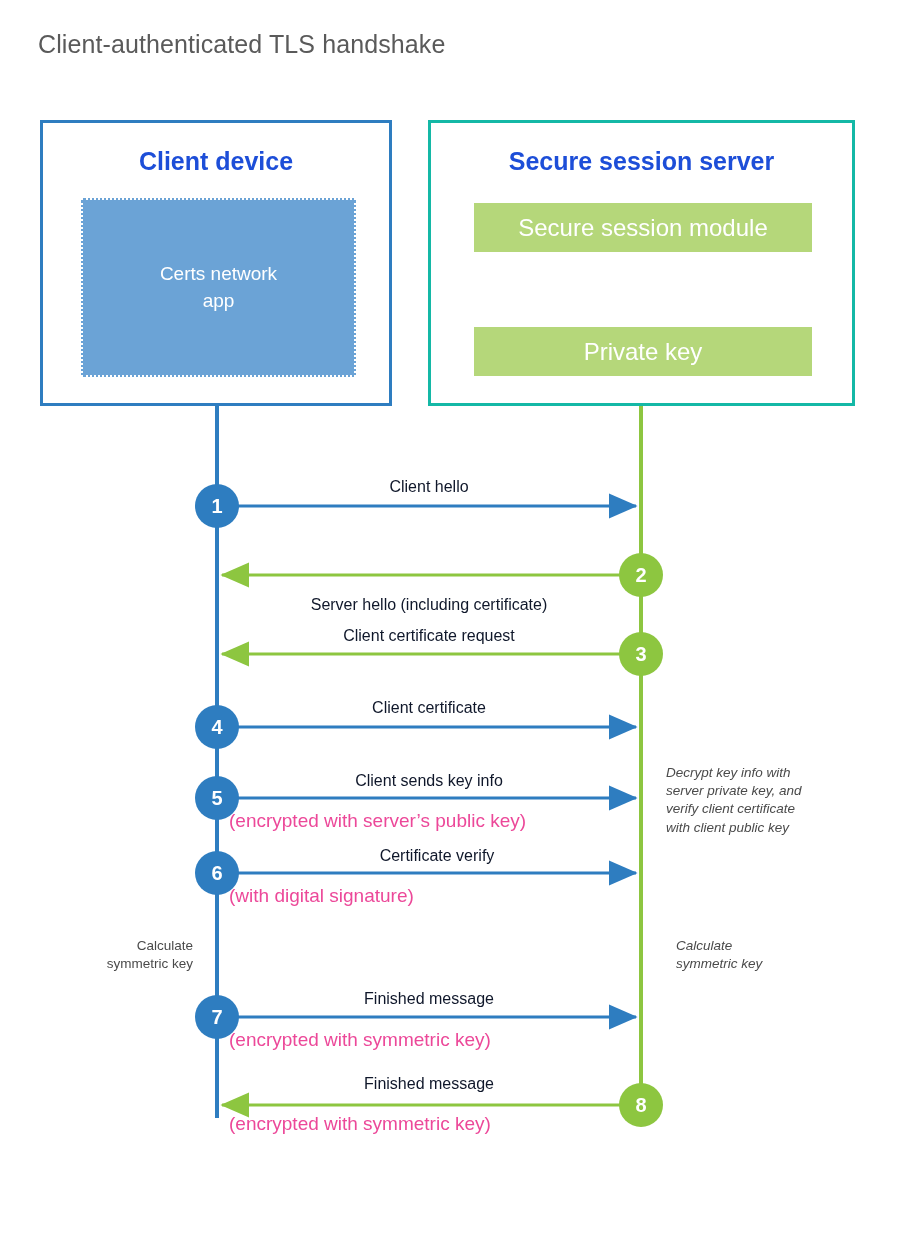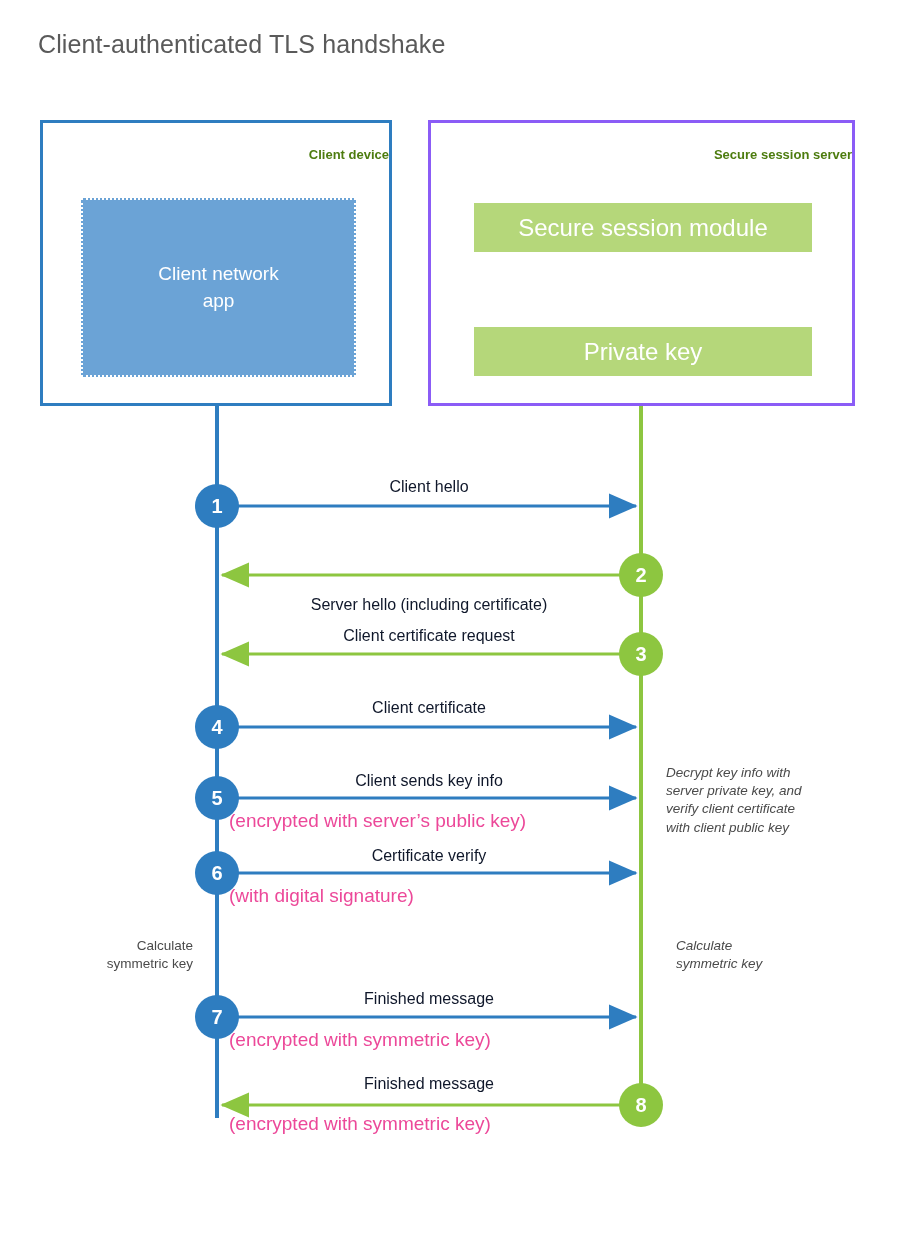--- a/index.html
+++ b/index.html
@@ -42,31 +42,31 @@
     top: 120px;
     width: 352px;
     height: 286px;
     border: 3px solid #2E7DC0;
   }
   #server-box {
     left: 428px;
     top: 120px;
     width: 427px;
     height: 286px;
-    border: 3px solid #8b5cf6;
+    border: 3px solid #14b8a6;
   }
   .party-title {
     position: absolute;
     left: 0;
     right: 0;
     top: 24px;
-    text-align: right;
-    font-size: 13px;
+    text-align: center;
+    font-size: 25px;
     font-weight: bold;
-    color: #4d7c0f;
+    color: #1d4ed8;
   }
 
   
   #client-app-block {
     position: absolute;
     left: 38px;
     top: 75px;
     width: 275px;
     height: 179px;
     background: #6BA3D6;
@@ -159,21 +159,21 @@
 </head>
 <body>
 
 <div id="page">
 
   <div id="diagram-title">Client-authenticated TLS handshake</div>
 
   <div class="party-box" id="client-box">
     <div class="party-title">Client device</div>
     <div id="client-app-block">
-      <div id="client-app-label">Client network
+      <div id="client-app-label">Certs network
 app</div>
     </div>
   </div>
 
   <div class="party-box" id="server-box">
     <div class="party-title">Secure session server</div>
     <div class="server-module" id="server-module-0">Secure session module</div>
     <div class="server-module" id="server-module-2">Private key</div>
   </div>
 
@@ -220,21 +220,21 @@
 
   <div class="msg-label" style="left:229px; top:548px; width:400px;margin-top:48px;">Server hello (including certificate)</div>
 
   <div class="msg-label" style="left:229px; top:627px; width:400px;">Client certificate request</div>
 
   <div class="msg-label" style="left:229px; top:772px; width:400px;">Client sends key info</div>
 
   <div class="msg-label" style="left:229px; top:699px; width:400px;">Client certificate</div>
   <div class="msg-sub" style="left:229px; top:810px; width:400px;">(encrypted with server’s public key)</div>
 
-  <div class="msg-label" style="left:229px; top:847px; width:400px;">Certificate verify</div>
+  <div class="msg-label" style="left:237px; top:847px; width:400px;">Certificate verify</div>
   <div class="msg-sub" style="left:229px; top:885px; width:400px;">(with digital signature)</div>
 
   <div class="msg-label" style="left:229px; top:990px; width:400px;">Finished message</div>
   <div class="msg-sub" style="left:229px; top:1029px; width:400px;">(encrypted with symmetric key)</div>
 
   <div class="msg-label" style="left:229px; top:1075px; width:400px;">Finished message</div>
   <div class="msg-sub" style="left:229px; top:1113px; width:400px;">(encrypted with symmetric key)</div>
 
   <div class="side-note left-align" style="left:666px; top:764px; width:180px;">Decrypt key info with
 server private key, and

